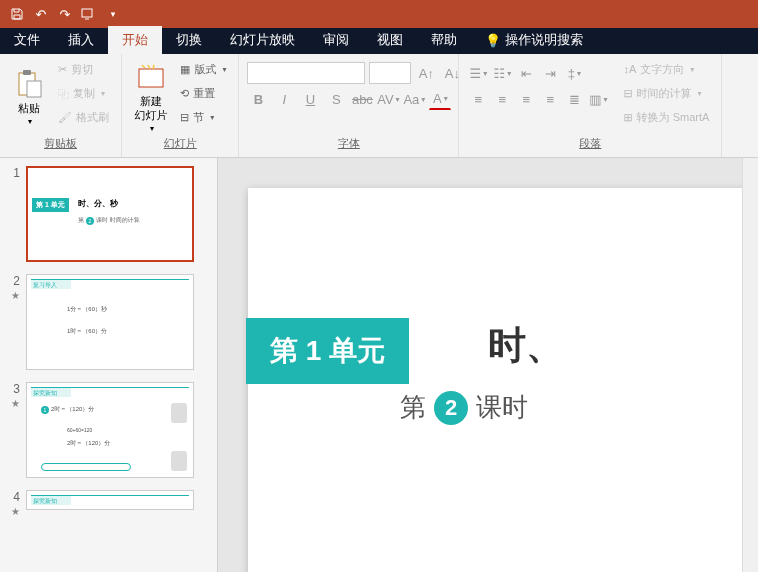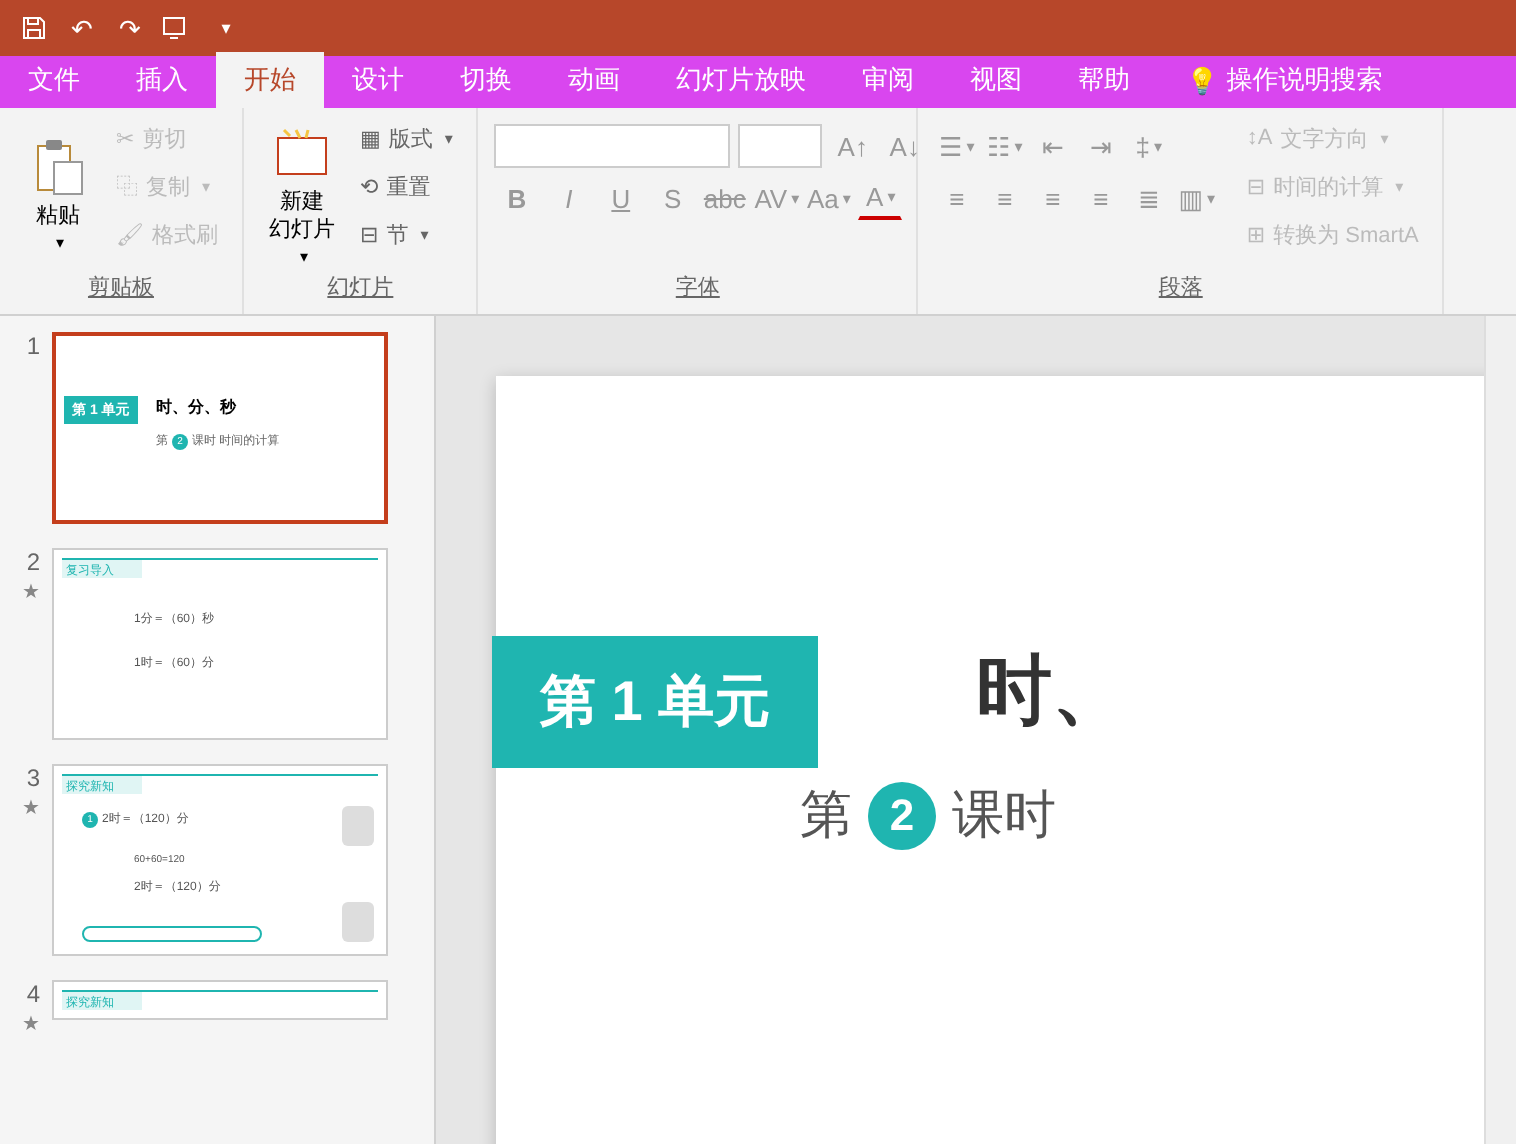--- a/index.html
+++ b/index.html
@@ -1,21 +1,21 @@
 <!DOCTYPE html>
 <html><head>
 <meta charset="utf-8">
 <style>
 * { margin: 0; padding: 0; box-sizing: border-box; font-family: "Microsoft YaHei", sans-serif; }
 body { width: 758px; height: 572px; background: #e6e6e6; overflow: hidden; font-size: 12px; }
 .titlebar { height: 28px; background: #b7472a; display: flex; align-items: center; color: #fff; }
 .qat { display: flex; gap: 6px; padding: 0 8px; align-items: center; }
 .qat-btn { width: 18px; height: 18px; display: flex; align-items: center; justify-content: center; color: #fff; font-size: 13px; }
 .titlebar-title { flex: 1; text-align: center; font-size: 12px; padding-right: 80px; }
-.tabs { height: 26px; background: #d946ef; display: flex; align-items: flex-end; }
+.tabs { height: 26px; background: #0f172a; display: flex; align-items: flex-end; }
 .tab { padding: 5px 14px; color: #fff; font-size: 13px; cursor: pointer; }
 .tab.active { background: #f3f3f3; color: #b7472a; }
 .ribbon { height: 104px; background: #f3f3f3; display: flex; border-bottom: 1px solid #d0d0d0; }
 .group { border-right: 1px solid #e0e0e0; padding: 4px 8px; display: flex; flex-direction: column; height: 100%; }
 .group-content { flex: 1; display: flex; align-items: flex-start; gap: 4px; }
 .group-label { text-align: center; font-size: 11px; color: #666; padding-bottom: 2px; text-decoration: underline; }
 .big-btn { display: flex; flex-direction: column; align-items: center; justify-content: center; width: 42px; height: 78px; gap: 2px; }
 .big-btn-icon { width: 32px; height: 32px; display: flex; align-items: center; justify-content: center; font-size: 22px; }
 .big-btn-label { font-size: 11px; text-align: center; line-height: 1.2; }
 .small-btns { display: flex; flex-direction: column; gap: 2px; }
@@ -71,23 +71,21 @@
         </svg>
       </div>
     <div class="qat-btn" style="font-size:9px">▾</div>
   </div>
 </div>
 
 <div class="tabs">
   <div class="tab">文件</div>
   <div class="tab">插入</div>
   <div class="tab active">开始</div>
-  <div class="tab">设计</div>
   <div class="tab">切换</div>
-  <div class="tab">动画</div>
   <div class="tab">幻灯片放映</div>
   <div class="tab">审阅</div>
   <div class="tab">视图</div>
   <div class="tab">帮助</div>
   <div class="tab" style="display:flex;align-items:center;gap:4px">
     <span>💡</span>
     <span>操作说明搜索</span>
   </div>
 </div>
 

